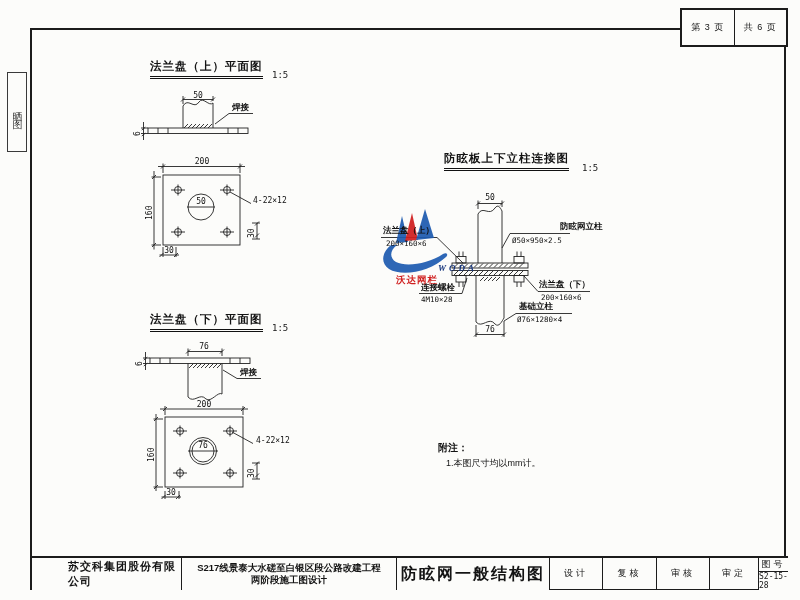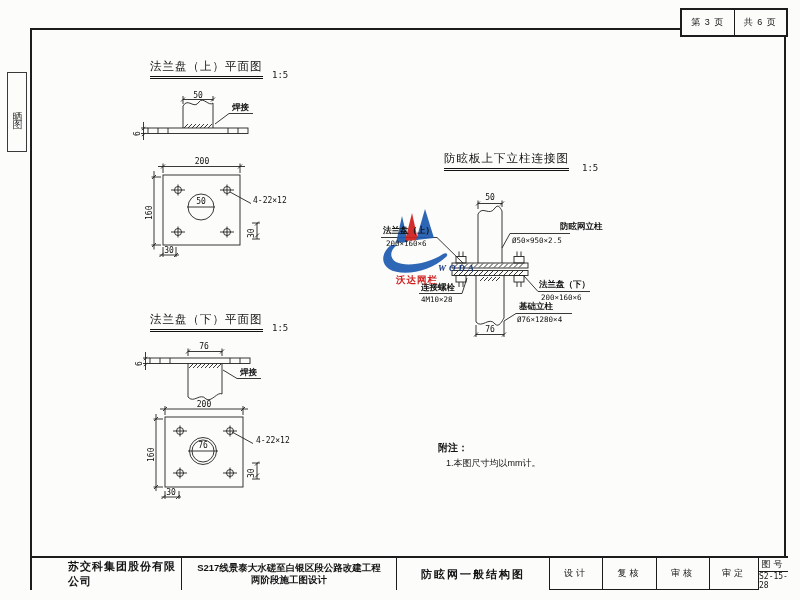--- a/index.html
+++ b/index.html
@@ -1,31 +1,31 @@
 <!DOCTYPE html>
 <html><head>
 <meta charset="utf-8">
 <style>
   html,body{margin:0;padding:0;background:#e8e8e8;}
   .sheet{position:relative;width:800px;height:600px;background:#fcfcfa;
          font-family:"Liberation Sans",sans-serif;color:#141414;overflow:hidden;}
   
   .frame{position:absolute;left:30px;top:28px;width:756px;height:562px;
          border:2.5px solid #1c1c1c;box-sizing:border-box;}
-  .pagebox{position:absolute;left:680px;top:8px;width:108px;height:29px;
+  .pagebox{position:absolute;left:680px;top:8px;width:108px;height:39px;
            border:2px solid #1c1c1c;box-sizing:border-box;display:flex;background:#fcfcfa;}
   .pagebox div{flex:1;display:flex;align-items:center;justify-content:center;
                font-size:9px;letter-spacing:1px;}
   .pagebox div:first-child{border-right:1.5px solid #1c1c1c;}
   .sidetab{position:absolute;left:7px;top:72px;width:20px;height:80px;
            border:1.5px solid #3a3a3a;box-sizing:border-box;display:flex;
            align-items:center;justify-content:center;background:#fcfcfa;}
   .sidetab span{writing-mode:vertical-rl;font-size:10px;letter-spacing:8px;color:#333;}
   
-  .vtitle{position:absolute;font-size:11.5px;font-weight:normal;letter-spacing:1px;
+  .vtitle{position:absolute;font-size:11.5px;font-weight:bold;letter-spacing:1px;
           border-bottom:3px double #111;padding-bottom:2px;white-space:nowrap;}
   .scale{position:absolute;font-size:9px;font-family:"DejaVu Sans Mono",monospace;}
   
   .dim{position:absolute;font-size:8px;font-family:"DejaVu Sans Mono",monospace;
        color:#101010;white-space:nowrap;text-align:center;}
   .dimv{transform:rotate(-90deg);transform-origin:left top;}
   .lbl{position:absolute;font-size:8.5px;font-weight:bold;color:#101010;white-space:nowrap;}
   .spec{position:absolute;font-size:7.5px;font-family:"DejaVu Sans Mono",monospace;
         color:#101010;white-space:nowrap;}
   
@@ -36,21 +36,21 @@
         font-weight:bold;font-size:9px;letter-spacing:3px;color:#16357d;margin-left:44px;}
   .wodacn{position:absolute;font-size:9.5px;font-weight:bold;color:#d01f1f;letter-spacing:1px;}
   
   .tblock{position:absolute;left:30px;top:556px;width:758px;height:34px;
           border-top:2px solid #1c1c1c;border-left:2.5px solid #1c1c1c;box-sizing:border-box;
           display:flex;background:#fcfcfa;}
   .tcell{border-right:1.5px solid #1c1c1c;box-sizing:border-box;display:flex;
          flex-direction:column;align-items:center;justify-content:center;}
   .t-company{width:150px;font-size:11px;font-weight:bold;letter-spacing:1px;padding-left:36px;}
   .t-project{width:215px;font-size:9.5px;font-weight:bold;text-align:center;line-height:1.25;}
-  .t-dname{width:153px;font-size:11px;font-weight:bold;letter-spacing:2px;}
+  .t-dname{width:153px;font-size:16px;font-weight:bold;letter-spacing:2px;}
   .sigcol{display:flex;flex-direction:column;box-sizing:border-box;border-right:1.5px solid #1c1c1c;}
   .sighead{height:33px;border-bottom:1px solid #1c1c1c;display:flex;align-items:center;
            justify-content:center;font-size:9px;letter-spacing:3px;box-sizing:border-box;}
   .sigval{flex:1;display:flex;align-items:center;justify-content:center;overflow:hidden;}
   .noval{flex:1;display:flex;align-items:center;justify-content:center;
          font-size:8px;font-family:"DejaVu Sans Mono",monospace;}
   svg.lines{position:absolute;left:0;top:0;pointer-events:none;}
 </style>
 </head>
 <body>

